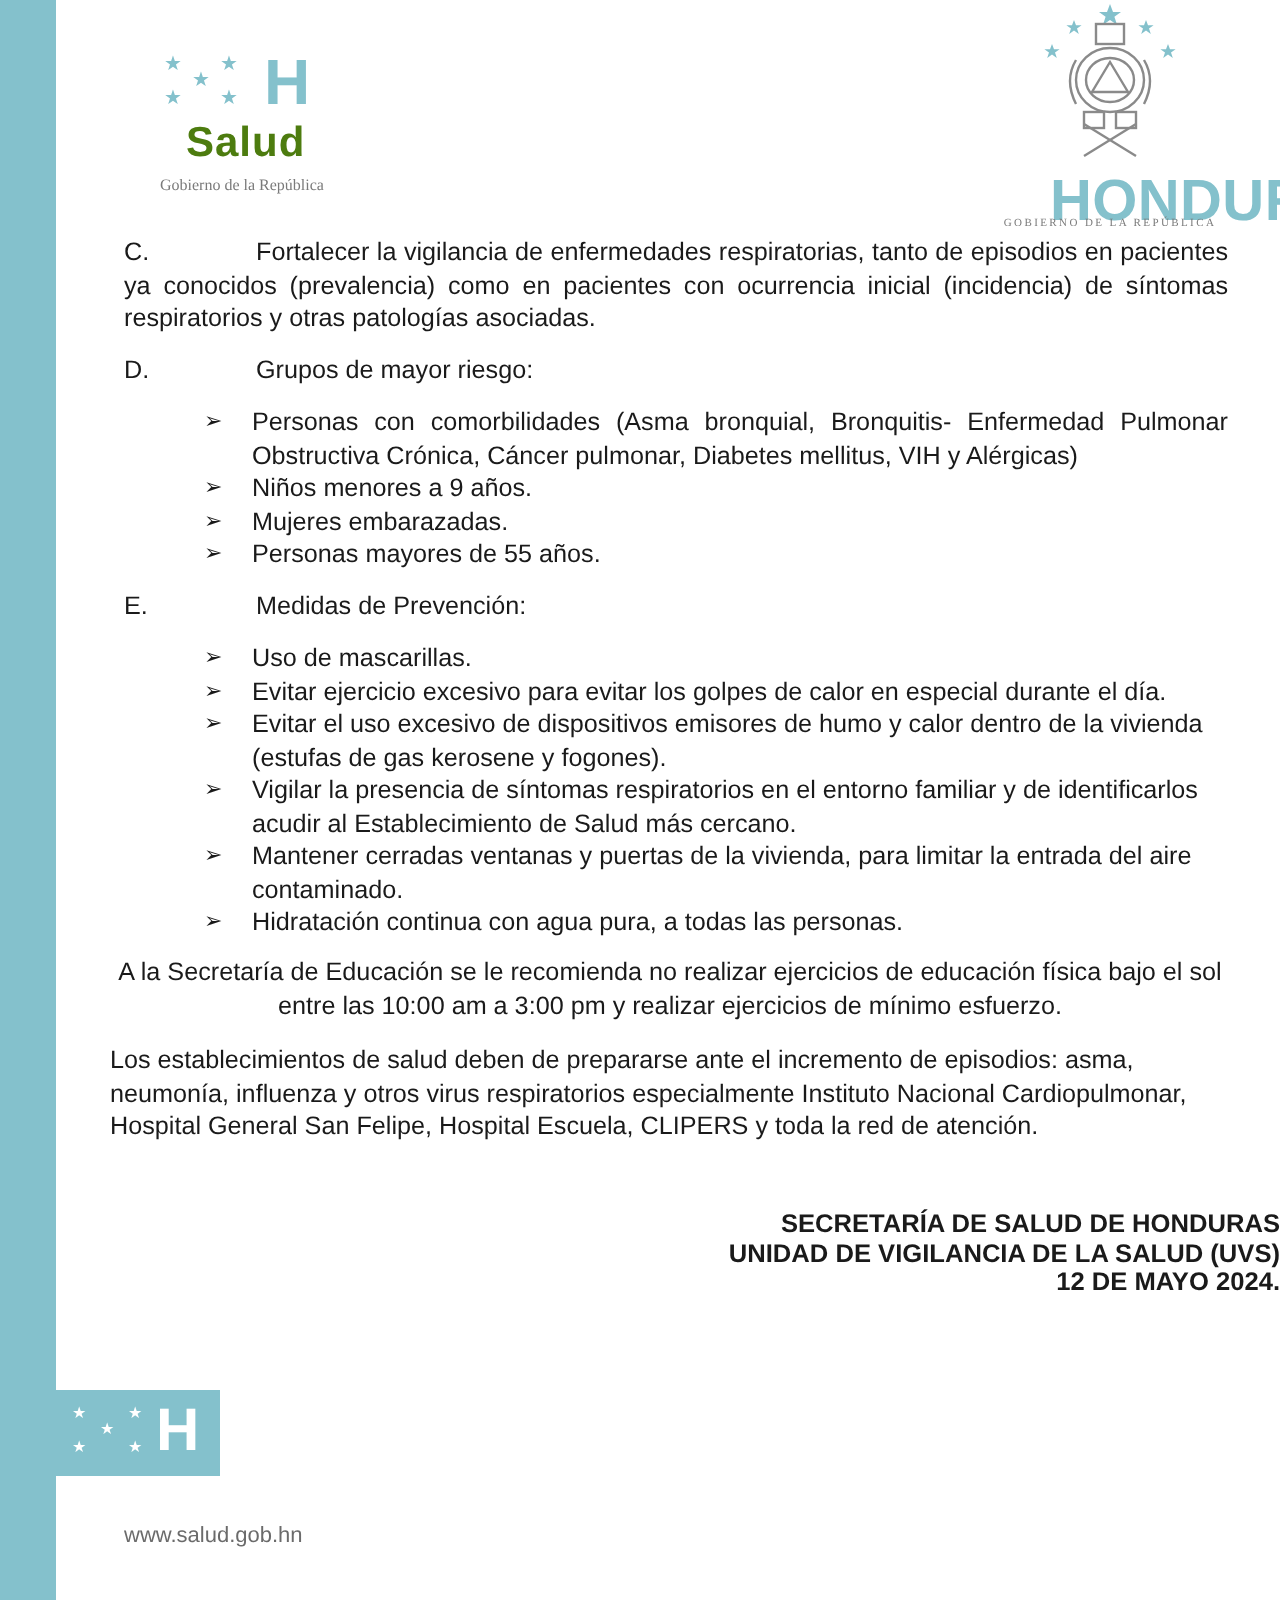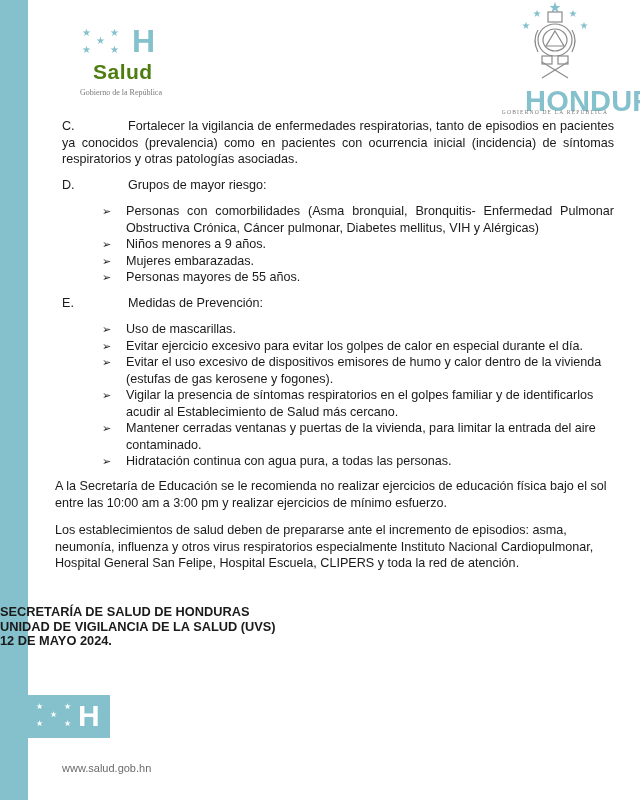--- a/index.html
+++ b/index.html
@@ -24,21 +24,21 @@
   
   .content { position:absolute; left:62px; top:118px; width:552px; font-size:12.6px; line-height:16.5px; }
   .section-c { text-align:justify; }
   .section-head { display:flex; }
   .section-head .letter { width:66px; flex:0 0 66px; }
   .section { margin-top:9px; }
   .bullets { list-style:none; margin:10px 0 0 0; padding:0 0 0 40px; }
   .bullets li { position:relative; padding-left:24px; margin:0; }
   .bullets li .arrow { position:absolute; left:0; top:0; font-size:11px; }
   .bullets.first-list li:first-child { text-align:justify; }
-  .signature { position:absolute; left:0; width:640px; top:605px; text-align:left; font-weight:bold;
+  .signature { position:absolute; left:0; width:640px; top:605px; text-align:right; font-weight:bold;
                font-size:12.8px; line-height:14.5px; }
   
   .footer-box { position:absolute; left:28px; top:695px; width:82px; height:43px; background:#84c1cc; }
   .footer-box .star { position:absolute; color:#ffffff; font-size:8px; line-height:8px; }
   .footer-box .fh { position:absolute; left:50px; top:4px; color:#ffffff; font-weight:bold; font-size:30px; line-height:34px; }
   .footer-text { position:absolute; left:62px; top:762px; font-size:11px; line-height:13.5px; color:#6b6b6b; white-space:nowrap; }
 </style>
 </head>
 <body>
 
@@ -103,29 +103,29 @@
 
   <div class="section">
     <div class="section-head">
       <span class="letter">E.</span>
       <span>Medidas de Prevención:</span>
     </div>
     <ul class="bullets">
       <li><span class="arrow">➢</span><span>Uso de mascarillas.</span></li>
       <li><span class="arrow">➢</span><span>Evitar ejercicio excesivo para evitar los golpes de calor en especial durante el día.</span></li>
       <li><span class="arrow">➢</span><span>Evitar el uso excesivo de dispositivos emisores de humo y calor dentro de la vivienda (estufas de gas kerosene y fogones).</span></li>
-      <li><span class="arrow">➢</span><span>Vigilar la presencia de síntomas respiratorios en el golpes familiar y de identificarlos acudir al Establecimiento de Salud más cercano.</span></li>
+      <li><span class="arrow">➢</span><span>Vigilar la presencia de síntomas respiratorios en el entorno familiar y de identificarlos acudir al Establecimiento de Salud más cercano.</span></li>
       <li><span class="arrow">➢</span><span>Mantener cerradas ventanas y puertas de la vivienda, para limitar la entrada del aire contaminado.</span></li>
       <li><span class="arrow">➢</span><span>Hidratación continua con agua pura, a todas las personas.</span></li>
     </ul>
   </div>
 </div>
 
 <div style="position:absolute;left:55px;top:478px;width:560px;font-size:12.6px;line-height:16.5px;">
-  <p style="margin:0;">A la Secretaría de Educación se le recomienda no realizar ejercicios de educación física bajo el sol entre las 10:00 am a 3:00 pm y realizar ejercicios de mínimo esfuerzo.</p>
+  <p style="margin:0;text-align:center;">A la Secretaría de Educación se le recomienda no realizar ejercicios de educación física bajo el sol entre las 10:00 am a 3:00 pm y realizar ejercicios de mínimo esfuerzo.</p>
   <p style="margin:11px 0 16px 0;">Los establecimientos de salud deben de prepararse ante el incremento de episodios: asma, neumonía, influenza y otros virus respiratorios especialmente Instituto Nacional Cardiopulmonar, Hospital General San Felipe, Hospital Escuela, CLIPERS y toda la red de atención.</p>
 </div>
 
 <div class="signature">
   <div>SECRETARÍA DE SALUD DE HONDURAS</div>
   <div>UNIDAD DE VIGILANCIA DE LA SALUD (UVS)</div>
   <div>12 DE MAYO 2024.</div>
 </div>
 
 <div class="footer-box">

